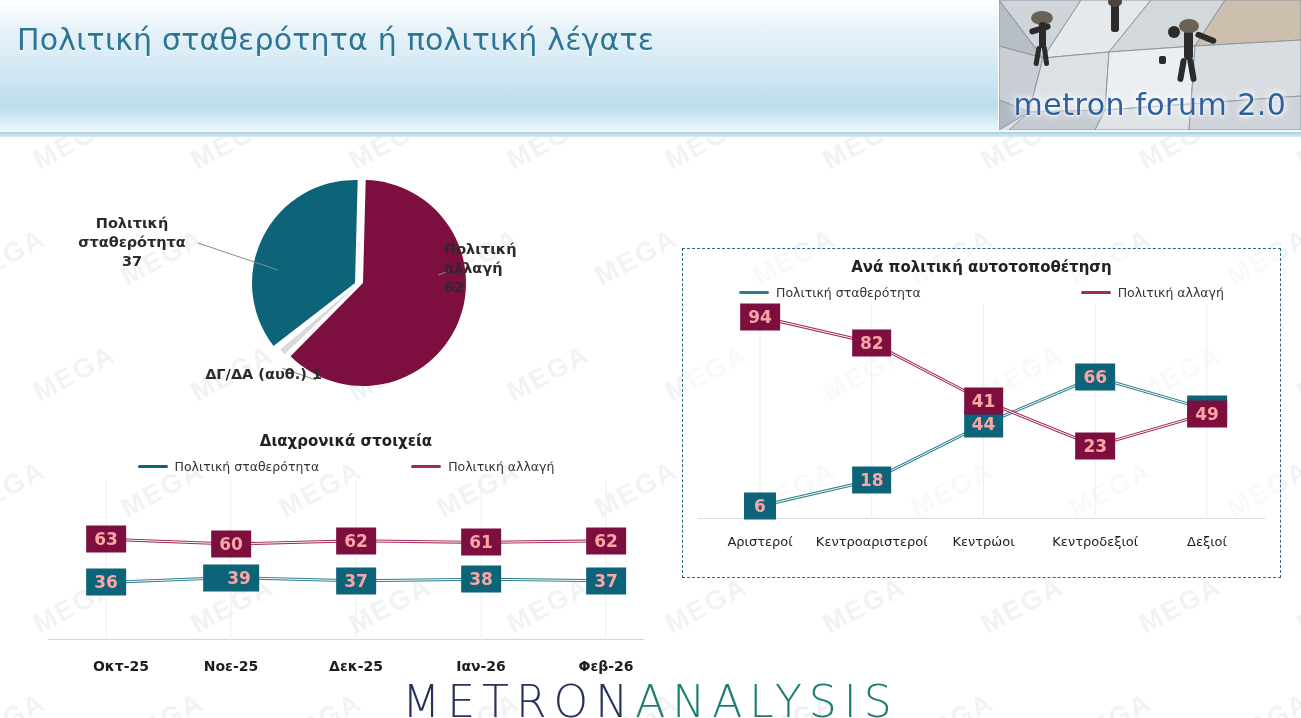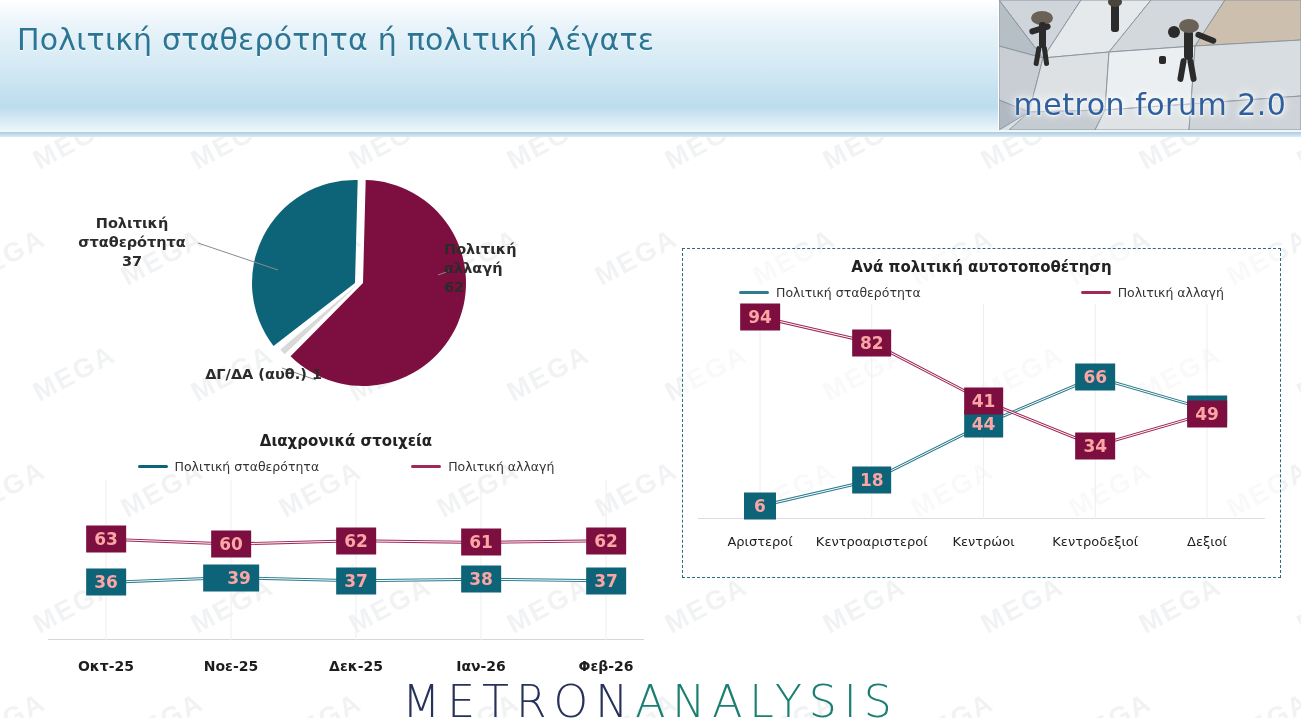--- a/index.html
+++ b/index.html
@@ -312,21 +312,21 @@
         <div class="dlabel" style="left: 58px; top: 102.4px; background: rgb(13, 99, 120);">36</div>
         <div class="dlabel" style="left: 183px; top: 97.6px; background: rgb(13, 99, 120); padding-left: 24px;">39</div>
         <div class="dlabel" style="left: 308px; top: 100.8px; background: rgb(13, 99, 120);">37</div>
         <div class="dlabel" style="left: 433px; top: 99.2px; background: rgb(13, 99, 120);">38</div>
         <div class="dlabel" style="left: 558px; top: 100.8px; background: rgb(13, 99, 120);">37</div>
         <div class="dlabel" style="left: 58px; top: 59.2px; background: rgb(124, 15, 63);">63</div>
         <div class="dlabel" style="left: 183px; top: 64px; background: rgb(124, 15, 63);">60</div>
         <div class="dlabel" style="left: 308px; top: 60.8px; background: rgb(124, 15, 63);">62</div>
         <div class="dlabel" style="left: 433px; top: 62.4px; background: rgb(124, 15, 63);">61</div>
         <div class="dlabel" style="left: 558px; top: 60.8px; background: rgb(124, 15, 63);">62</div>
-        <div class="tl-cat" style="left: 58px;">Οκτ-25</div>
+        <div class="tl-cat" style="left: 73px;">Οκτ-25</div>
         <div class="tl-cat" style="left: 183px;">Νοε-25</div>
         <div class="tl-cat" style="left: 308px;">Δεκ-25</div>
         <div class="tl-cat" style="left: 433px;">Ιαν-26</div>
         <div class="tl-cat" style="left: 558px;">Φεβ-26</div>
       </div>
   </div>
 
   <div class="rt-wrap">
     <div class="rt-inner">
       <div class="chart-title rt-title">Ανά πολιτική αυτοτοποθέτηση</div>
@@ -354,21 +354,21 @@
             <polyline points="62,12.900000000000006 173.75,38.70000000000002 285.5,96.74999999999999 397.25,141.89999999999998 509,109.65" fill="none" stroke="#ffffff" stroke-width="1"></polyline>
           </svg>
           <div class="dlabel" style="left: 62px; top: 202.1px; background: rgb(13, 99, 120);">6</div>
           <div class="dlabel" style="left: 173.75px; top: 176.3px; background: rgb(13, 99, 120);">18</div>
           <div class="dlabel" style="left: 285.5px; top: 120.4px; background: rgb(13, 99, 120);">44</div>
           <div class="dlabel" style="left: 397.25px; top: 73.1px; background: rgb(13, 99, 120); text-align: center;">66</div>
           <div class="dlabel" style="left: 509px; top: 105.35px; background: rgb(13, 99, 120);">51</div>
           <div class="dlabel" style="left: 62px; top: 12.9px; background: rgb(124, 15, 63);">94</div>
           <div class="dlabel" style="left: 173.75px; top: 38.7px; background: rgb(124, 15, 63);">82</div>
           <div class="dlabel" style="left: 285.5px; top: 96.75px; background: rgb(124, 15, 63);">41</div>
-          <div class="dlabel" style="left: 397.25px; top: 141.9px; background: rgb(124, 15, 63);">34</div>
+          <div class="dlabel" style="left: 397.25px; top: 141.9px; background: rgb(124, 15, 63);">23</div>
           <div class="dlabel" style="left: 509px; top: 109.65px; background: rgb(124, 15, 63);">49</div>
           <div class="rt-cat" style="left: 62px;">Αριστεροί</div>
           <div class="rt-cat" style="left: 173.75px;">Κεντροαριστεροί</div>
           <div class="rt-cat" style="left: 285.5px;">Κεντρώοι</div>
           <div class="rt-cat" style="left: 397.25px;">Κεντροδεξιοί</div>
           <div class="rt-cat" style="left: 509px;">Δεξιοί</div>
         </div>
     </div>
   </div>
 

